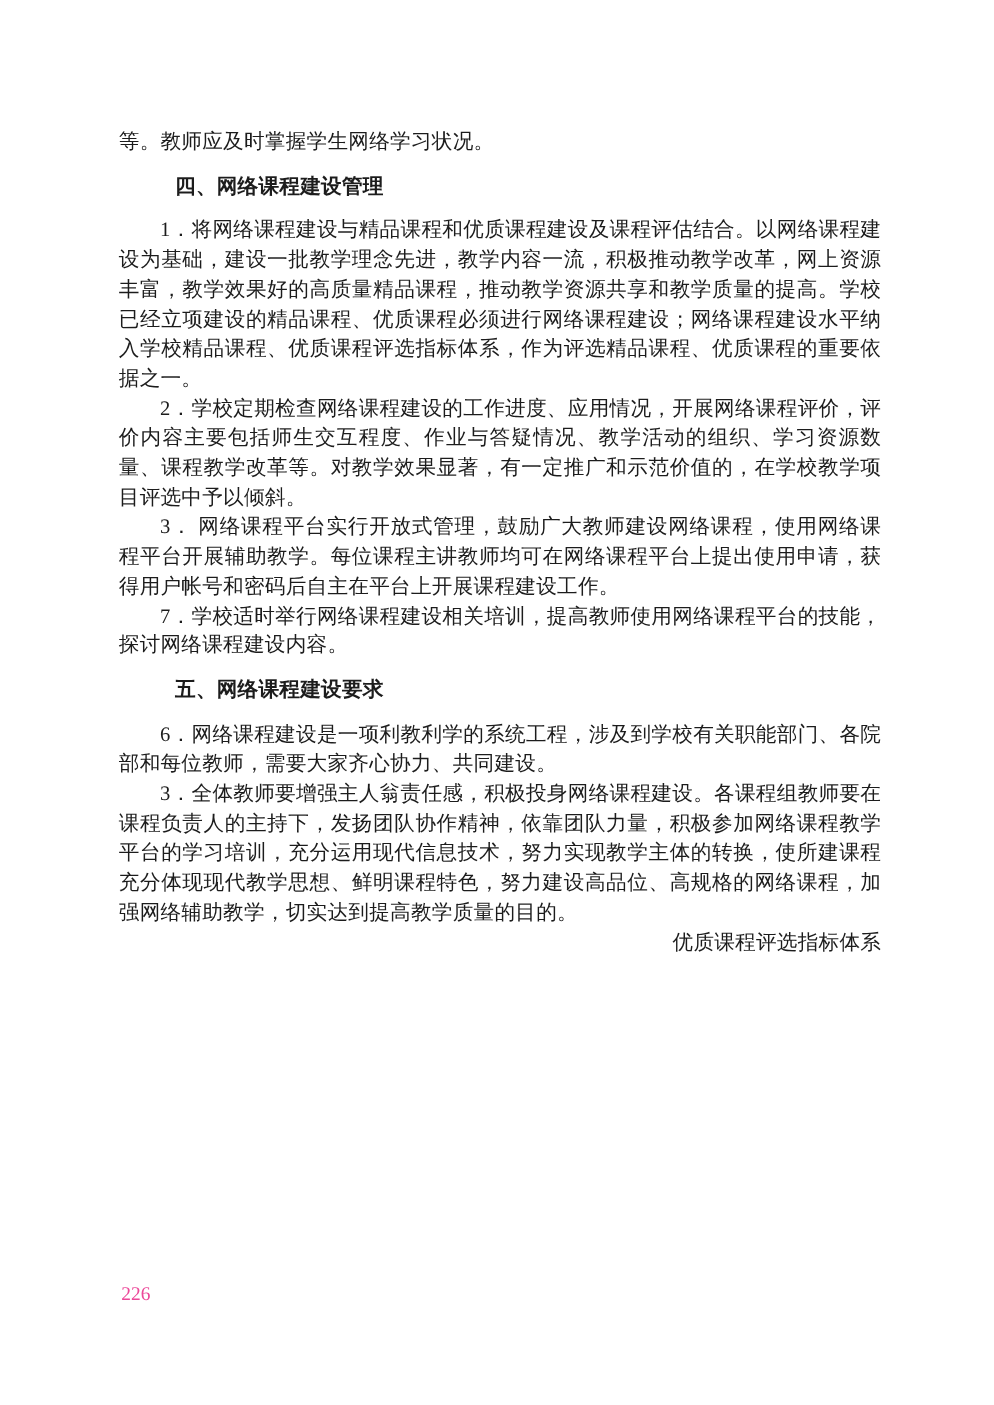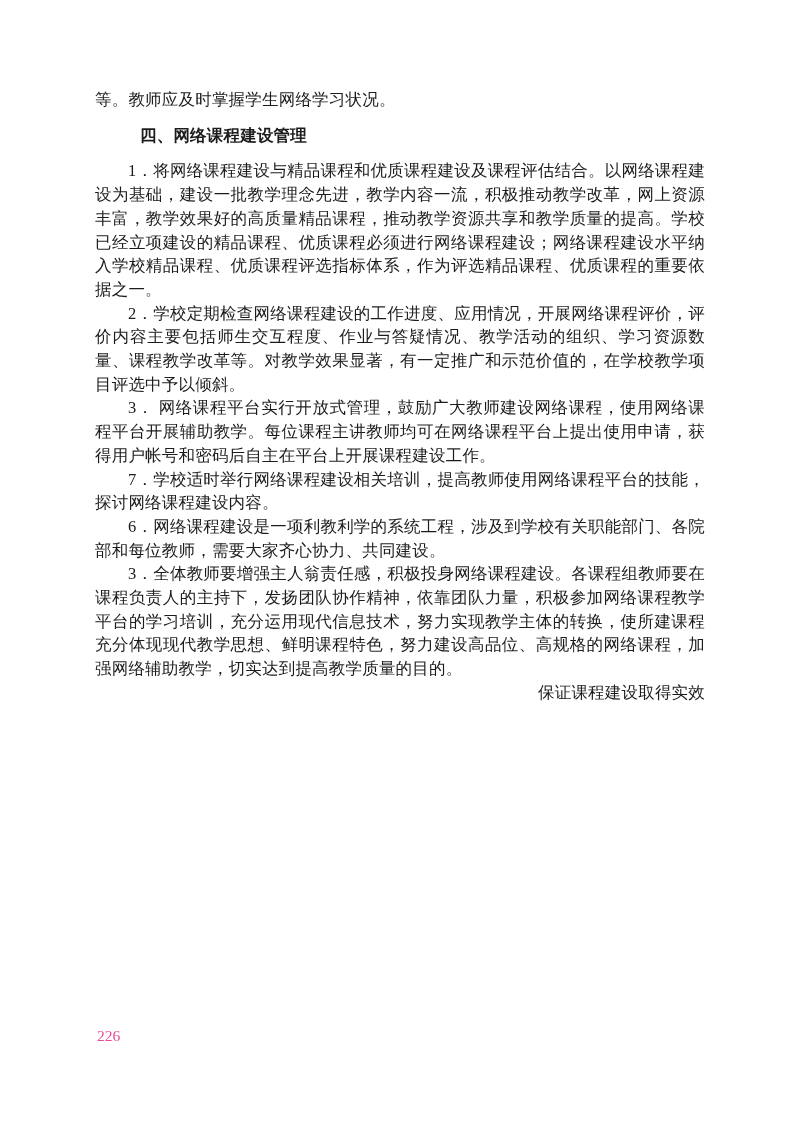--- a/index.html
+++ b/index.html
@@ -12,21 +12,21 @@
     width: 795px;
     height: 1124px;
     background: #ffffff;
     color: #1c1c1c;
     font-family: "Liberation Serif", "DejaVu Serif", serif;
     overflow: hidden;
   }
   .content {
     position: absolute;
     left: 95px;
-    top: 88px;
+    top: 101px;
     width: 610px;
     font-size: 16.5px;
     line-height: 23.7px;
     text-align: justify;
     letter-spacing: 0.2px;
   }
   .content p {
     margin: 0;
     padding: 0;
     text-indent: 2em;
@@ -68,24 +68,25 @@
     <p class="section-heading">四、网络课程建设管理</p>
 
     <p>1．将网络课程建设与精品课程和优质课程建设及课程评估结合。以网络课程建设为基础，建设一批教学理念先进，教学内容一流，积极推动教学改革，网上资源丰富，教学效果好的高质量精品课程，推动教学资源共享和教学质量的提高。学校已经立项建设的精品课程、优质课程必须进行网络课程建设；网络课程建设水平纳入学校精品课程、优质课程评选指标体系，作为评选精品课程、优质课程的重要依据之一。</p>
 
     <p>2．学校定期检查网络课程建设的工作进度、应用情况，开展网络课程评价，评价内容主要包括师生交互程度、作业与答疑情况、教学活动的组织、学习资源数量、课程教学改革等。对教学效果显著，有一定推广和示范价值的，在学校教学项目评选中予以倾斜。</p>
 
     <p>3． 网络课程平台实行开放式管理，鼓励广大教师建设网络课程，使用网络课程平台开展辅助教学。每位课程主讲教师均可在网络课程平台上提出使用申请，获得用户帐号和密码后自主在平台上开展课程建设工作。</p>
 
     <p>7．学校适时举行网络课程建设相关培训，提高教师使用网络课程平台的技能，探讨网络课程建设内容。</p>
 
+    <p class="section-heading">五、网络课程建设要求</p>
 
     <p>6．网络课程建设是一项利教利学的系统工程，涉及到学校有关职能部门、各院部和每位教师，需要大家齐心协力、共同建设。</p>
 
 
     <p>3．全体教师要增强主人翁责任感，积极投身网络课程建设。各课程组教师要在课程负责人的主持下，发扬团队协作精神，依靠团队力量，积极参加网络课程教学平台的学习培训，充分运用现代信息技术，努力实现教学主体的转换，使所建课程充分体现现代教学思想、鲜明课程特色，努力建设高品位、高规格的网络课程，加强网络辅助教学，切实达到提高教学质量的目的。</p>
 
-    <p class="date-line">保证课程建设取得实效</p>
+    <p class="date-line">优质课程评选指标体系</p>
 
   </div>
 
   <div class="page-number">226</div>
 </div>
 
 </body></html>

